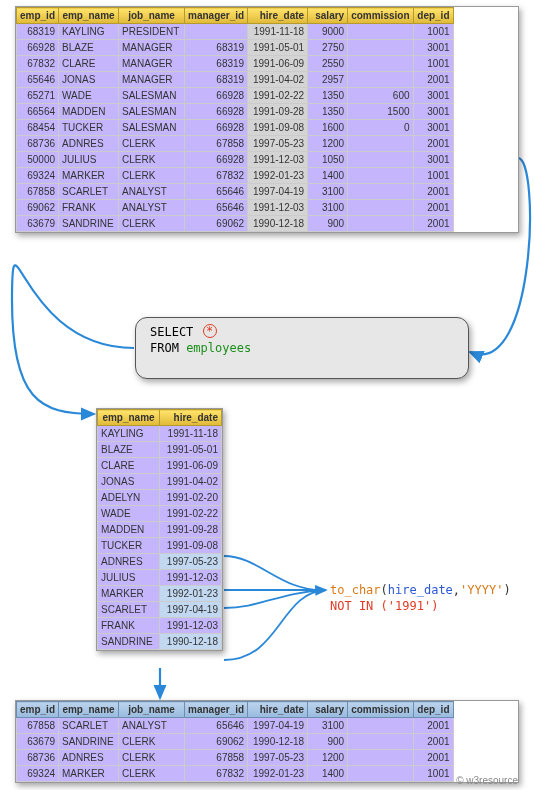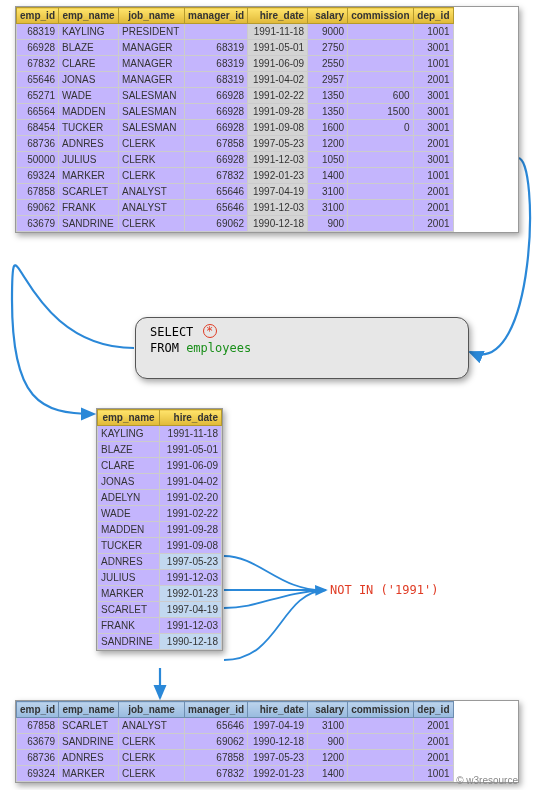--- a/index.html
+++ b/index.html
@@ -361,20 +361,23 @@
         </tr>
         <tr>
           <td>SANDRINE</td>
           <td class="shade-blue">1990-12-18</td>
         </tr>
       </tbody>
 </table>
 </div>
 
 <div id="annot">
+  <div>
+    <span class="fn">to_char</span><span>(</span><span class="col">hire_date</span><span>,</span><span class="arg">'YYYY'</span><span>)</span>
+  </div>
   <div class="lit" style="color:#e03b24">NOT IN ('1991')</div>
 </div>
 
 <div id="t3" class="table-wrap">
 <table>
 <thead>
         <tr id="t3h">
           <th>emp_id</th>
           <th>emp_name</th>
           <th>job_name</th>

